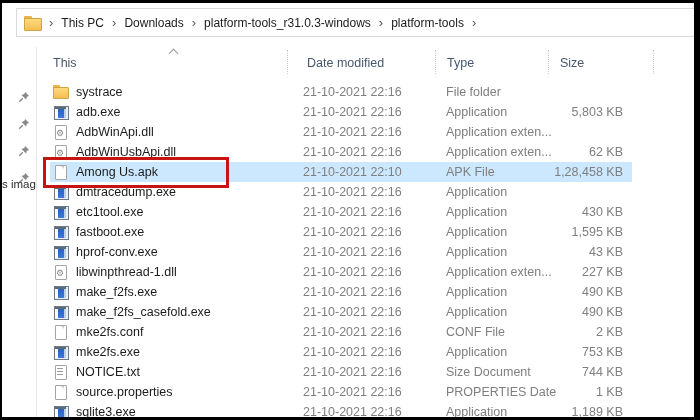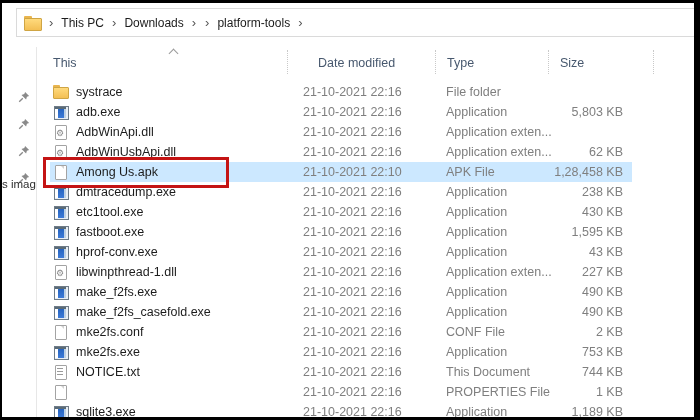--- a/index.html
+++ b/index.html
@@ -17,21 +17,21 @@
 
   
   .pane-sep { position:absolute; left:34px; top:44px; bottom:0; width:1px; background:#e7e7e7; }
   .nav-pin { position:absolute; left:16px; width:12px; height:12px; }
   .nav-partial { position:absolute; left:0; top:175px; width:34px; overflow:hidden;
     font-size:11.5px; color:#2d2d2d; white-space:nowrap; }
 
   
   .headers { position:absolute; left:38px; top:44px; right:0; height:32px; font-size:12.5px; color:#47586e; }
   .hlabel { position:absolute; top:9px; }
-  .h-name { left:13px; } .h-date { left:278px; } .h-type { left:407px; } .h-size { left:520px; }
+  .h-name { left:13px; } .h-date { left:267px; } .h-type { left:407px; } .h-size { left:520px; }
   .hsep { position:absolute; top:3px; height:24px; width:0; border-left:1px dotted #c9c9c9; }
   .hsep1 { left:247px; } .hsep2 { left:395px; } .hsep3 { left:508px; } .hsep4 { left:613px; }
   .sort-caret { position:absolute; left:130px; top:3px; width:7px; height:7px;
     border-left:1.4px solid #9a9a9a; border-top:1.4px solid #9a9a9a; transform:rotate(45deg); }
 
   
   .filelist { position:absolute; left:38px; top:79px; right:0; bottom:0; overflow:hidden; }
   .row { position:relative; height:20px; line-height:20px; font-size:12.5px; }
   .row .sel-bg { display:none; position:absolute; left:10px; top:0; width:582px; height:20px;
     background:var(--sel,#cce8ff); }
@@ -81,20 +81,21 @@
 <div id="screen">
   <div id="canvas">
 
     <div class="addressbar">
       <span class="bc-folder"></span>
       <span class="chev">›</span>
       <span class="crumb">This PC</span>
       <span class="chev">›</span>
       <span class="crumb">Downloads</span>
       <span class="chev">›</span>
+      <span class="crumb">platform-tools_r31.0.3-windows</span>
       <span class="chev">›</span>
       <span class="crumb">platform-tools</span>
       <span class="chev">›</span>
     </div>
 
     <div class="pane-sep"></div>
     <div>
         <svg class="nav-pin" viewBox="0 0 12 12" style="top: 88px;">
     <path fill="#8a8a8a" d="M7.1 0.9 L11.1 4.9 L8.9 5.7 L8.1 8.5 L3.5 3.9 L6.3 3.1 Z"></path>
     <path d="M4.8 7.2 L1.2 10.8" stroke="#8a8a8a" stroke-width="1.3" fill="none"></path>
@@ -165,21 +166,20 @@
     <span class="fdate">21-10-2021 22:10</span>
     <span class="ftype">APK File</span>
     <span class="fsize">1,28,458 KB</span>
   </div>
         <div class="row">
 
     <span class="ic ic-app"></span>
     <span class="fname">dmtracedump.exe</span>
     <span class="fdate">21-10-2021 22:16</span>
     <span class="ftype">Application</span>
-    <span class="fsize">238 KB</span>
   </div>
         <div class="row">
 
     <span class="ic ic-app"></span>
     <span class="fname">etc1tool.exe</span>
     <span class="fdate">21-10-2021 22:16</span>
     <span class="ftype">Application</span>
     <span class="fsize">430 KB</span>
   </div>
         <div class="row">
@@ -236,28 +236,29 @@
     <span class="fname">mke2fs.exe</span>
     <span class="fdate">21-10-2021 22:16</span>
     <span class="ftype">Application</span>
     <span class="fsize">753 KB</span>
   </div>
         <div class="row">
 
     <span class="ic ic-txt"></span>
     <span class="fname">NOTICE.txt</span>
     <span class="fdate">21-10-2021 22:16</span>
-    <span class="ftype">This Document</span>
+    <span class="ftype">Size Document</span>
     <span class="fsize">744 KB</span>
   </div>
         <div class="row">
 
     <span class="ic ic-file"></span>
-    <span class="fdate">21-10-2021 22:16</span>
-    <span class="ftype">PROPERTIES File</span>
+    <span class="fname">source.properties</span>
+    <span class="fdate">21-10-2021 22:16</span>
+    <span class="ftype">PROPERTIES Date</span>
     <span class="fsize">1 KB</span>
   </div>
         <div class="row">
 
     <span class="ic ic-app"></span>
     <span class="fname">sqlite3.exe</span>
     <span class="fdate">21-10-2021 22:16</span>
     <span class="ftype">Application</span>
     <span class="fsize">1,189 KB</span>
   </div>

